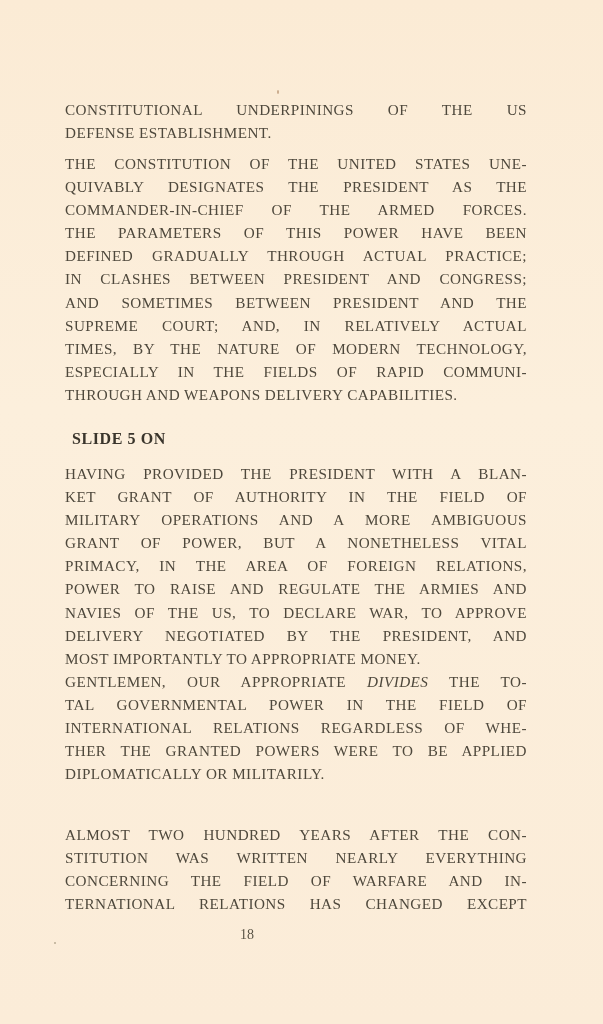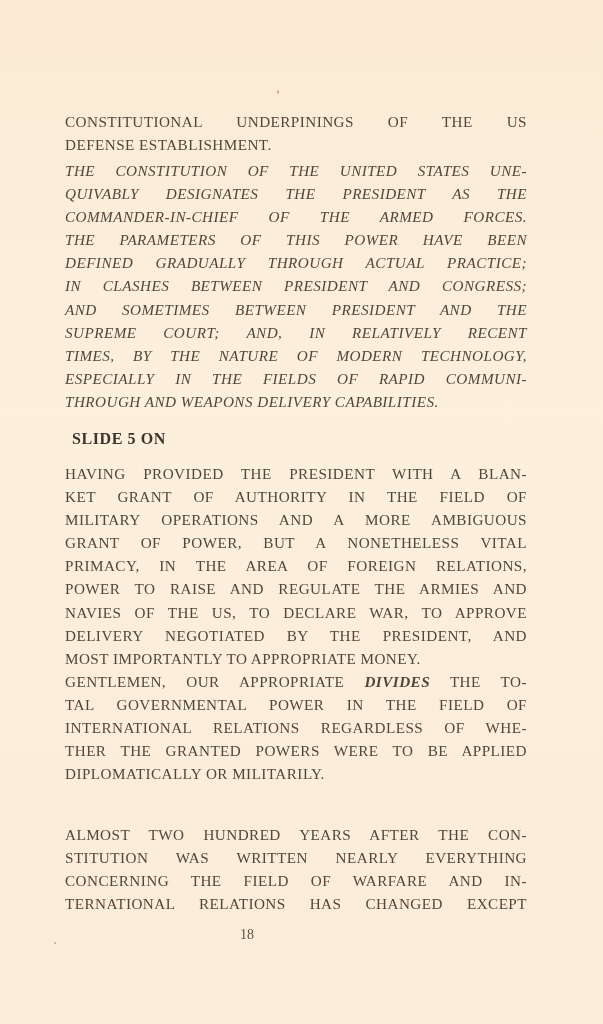--- a/index.html
+++ b/index.html
@@ -46,21 +46,20 @@
       left: 72px;
       top: 430px;
       font-family: "Liberation Serif", "DejaVu Serif", serif;
       font-weight: bold;
       font-size: 16px;
       letter-spacing: 0.6px;
       color: #3a352c;
     }
     .italic {
       font-style: italic;
-      font-weight: bold;
     }
     .page-number {
       position: absolute;
       top: 927px;
       left: 0;
       width: 494px;
       text-align: center;
       font-size: 14px;
       color: #5a5446;
     }
@@ -69,34 +68,34 @@
       width: 2px; height: 2px;
       border-radius: 50%;
       background: #b9ab93;
     }
   </style>
 </head>
 <body>
 
 <div class="page">
 
-  <div class="text-block" style="top:110px;">
+  <div class="text-block" style="top:98px;">
     <span class="line">CONSTITUTIONAL UNDERPININGS OF THE US</span>
     <span class="line last">DEFENSE ESTABLISHMENT.</span>
   </div>
 
-  <div class="text-block" style="top:159px;font-style:italic;">
+  <div class="text-block" style="top:152px;">
     <span class="line">THE CONSTITUTION OF THE UNITED STATES UNE-</span>
     <span class="line">QUIVABLY DESIGNATES THE PRESIDENT AS THE</span>
     <span class="line">COMMANDER-IN-CHIEF OF THE ARMED FORCES.</span>
     <span class="line">THE PARAMETERS OF THIS POWER HAVE BEEN</span>
     <span class="line">DEFINED GRADUALLY THROUGH ACTUAL PRACTICE;</span>
     <span class="line">IN CLASHES BETWEEN PRESIDENT AND CONGRESS;</span>
     <span class="line">AND SOMETIMES BETWEEN PRESIDENT AND THE</span>
-    <span class="line">SUPREME COURT; AND, IN RELATIVELY RECENT</span>
+    <span class="line">SUPREME COURT; AND, IN RELATIVELY ACTUAL</span>
     <span class="line">TIMES, BY THE NATURE OF MODERN TECHNOLOGY,</span>
     <span class="line">ESPECIALLY IN THE FIELDS OF RAPID COMMUNI-</span>
     <span class="line last">THROUGH AND WEAPONS DELIVERY CAPABILITIES.</span>
   </div>
 
   <div class="heading">SLIDE 5 ON</div>
 
   <div class="text-block" style="top:462px;">
     <span class="line">HAVING PROVIDED THE PRESIDENT WITH A BLAN-</span>
     <span class="line">KET GRANT OF AUTHORITY IN THE FIELD OF</span>

